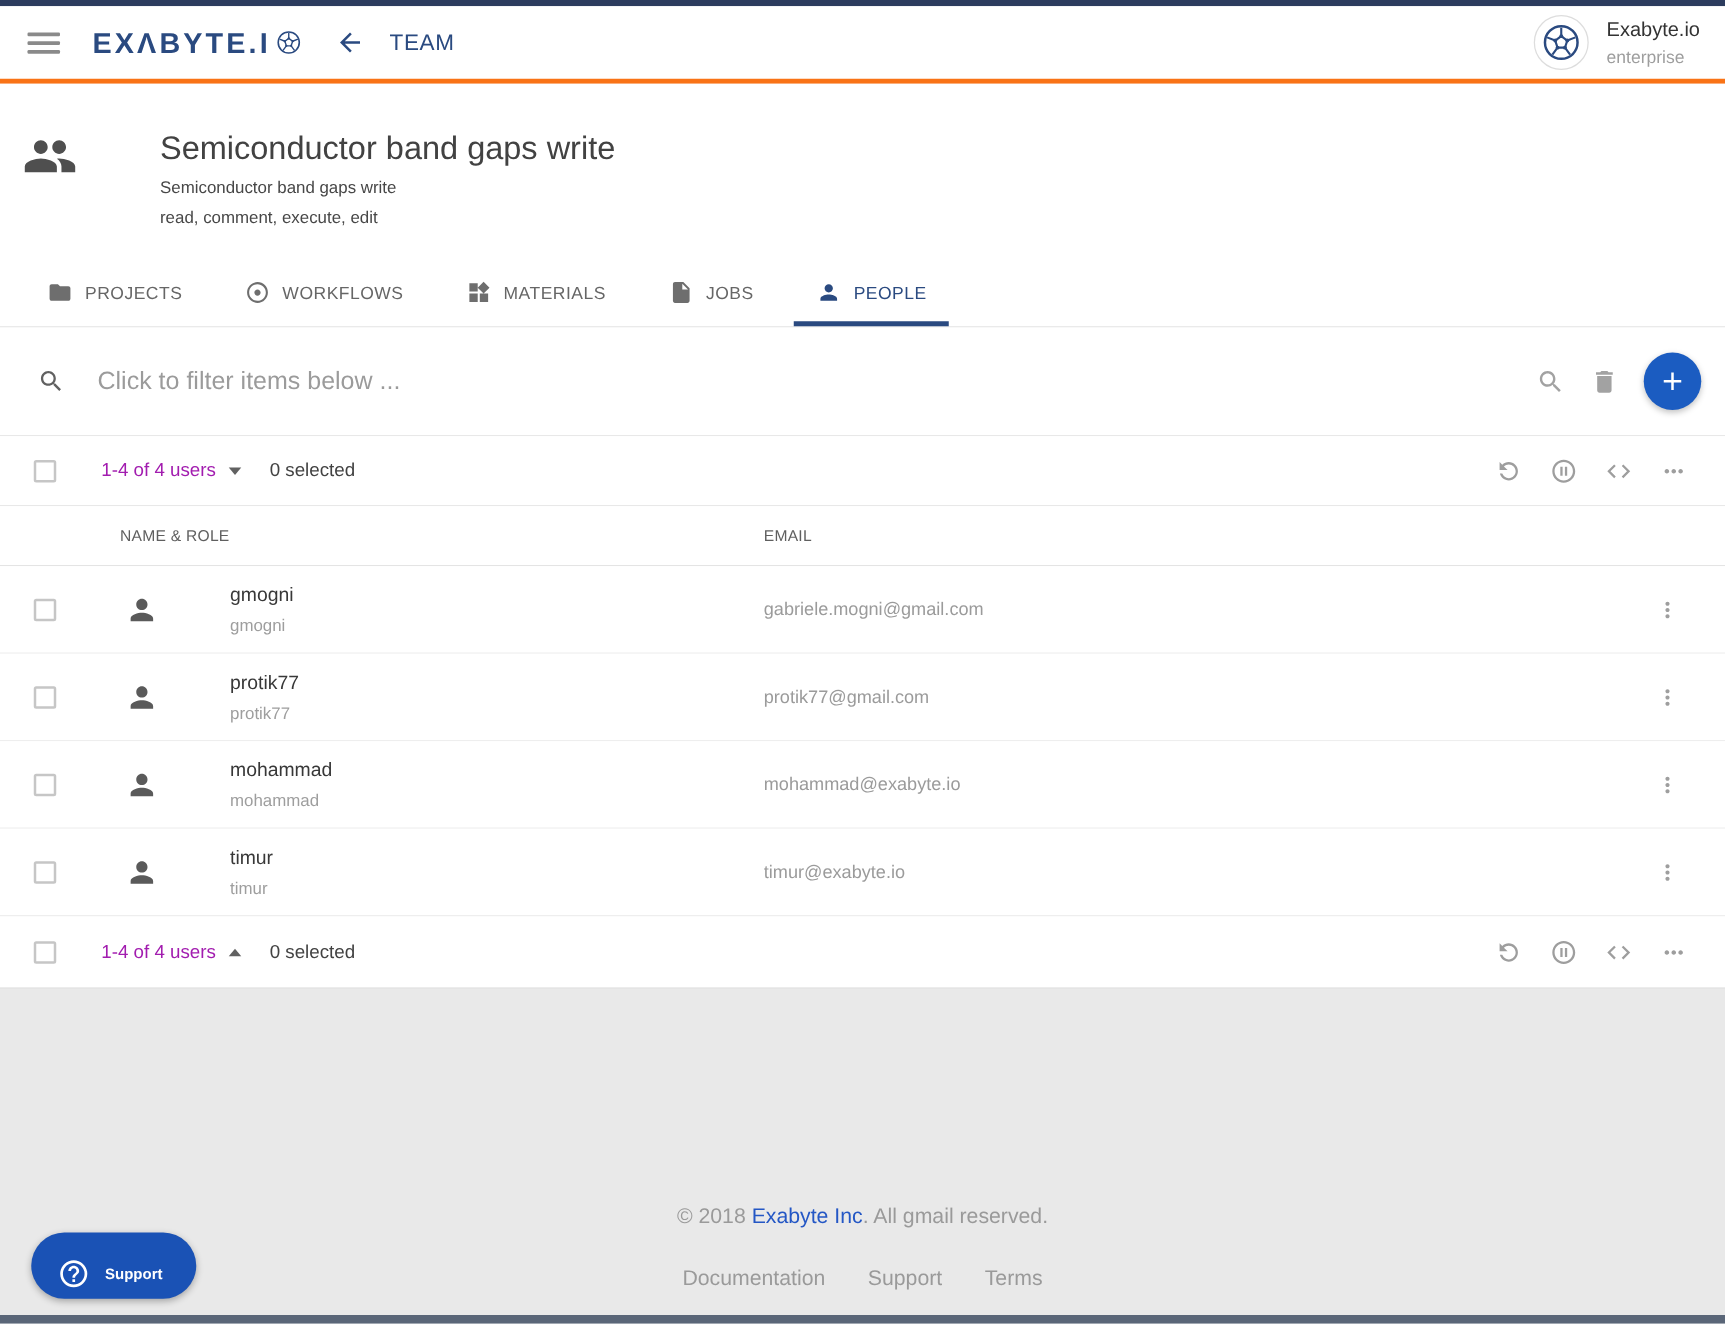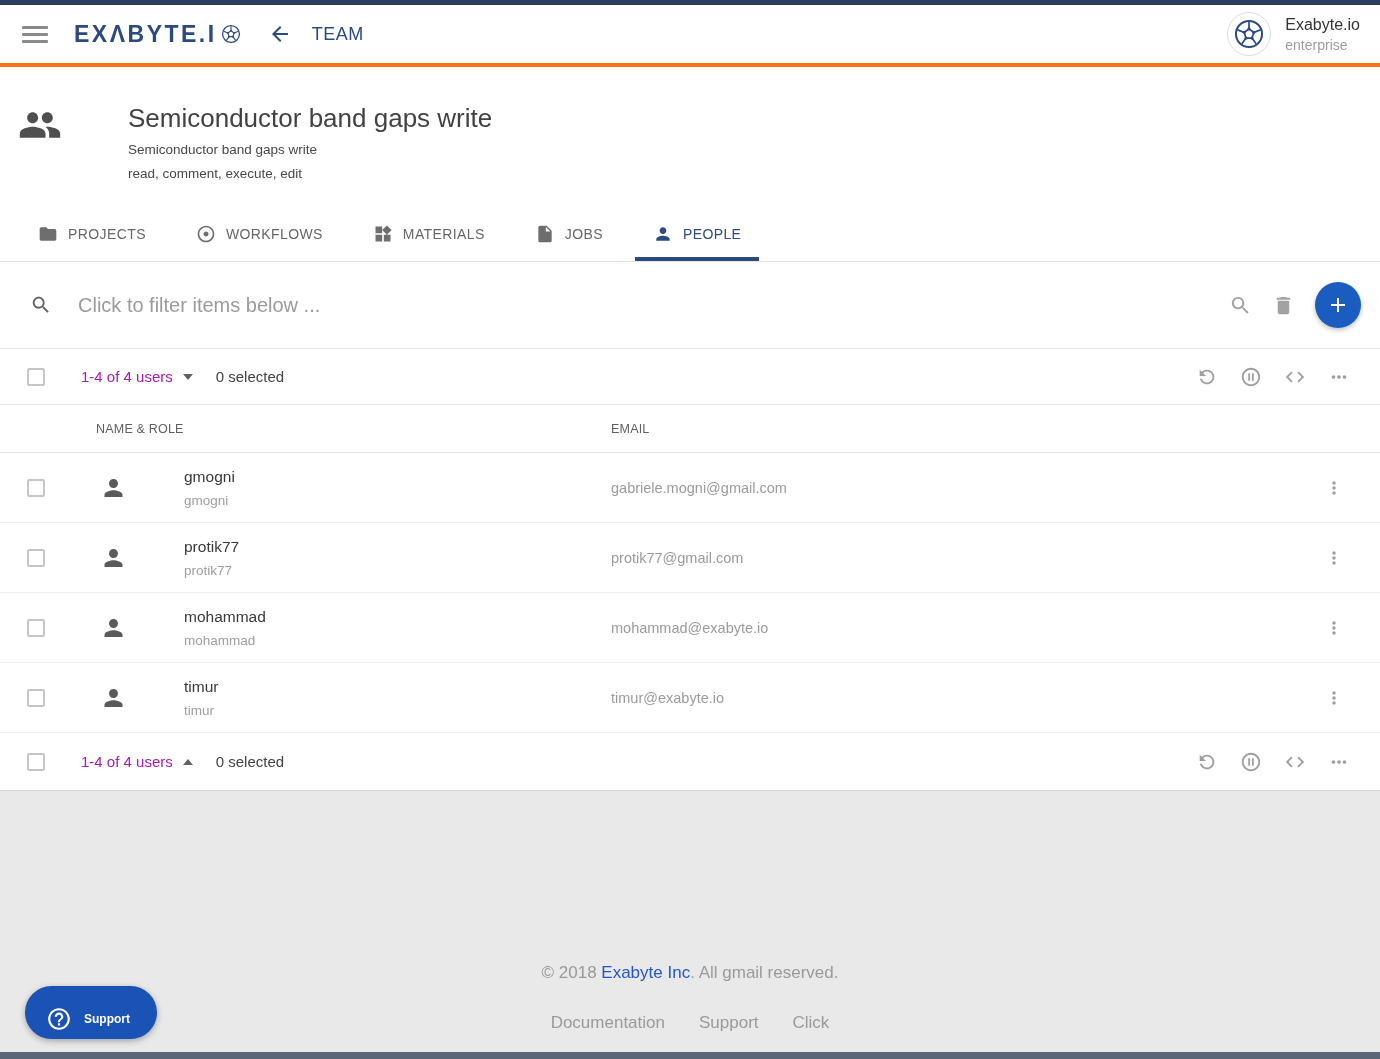--- a/index.html
+++ b/index.html
@@ -353,21 +353,21 @@
 <div class="gray-area">
   <div class="copyright">
     <span>© 2018 </span><span class="company">Exabyte Inc</span><span>. All gmail reserved.</span>
   </div>
   <div class="footer-links">
 
       <span class="footer-link">Documentation</span>
 
       <span class="footer-link">Support</span>
 
-      <span class="footer-link">Click</span>
+      <span class="footer-link">Terms</span>
 
   </div>
 </div>
 
 <button class="support-btn">
   <svg viewBox="0 0 24 24">
       <path d="M11 18h2v-2h-2v2zm1-16C6.48 2 2 6.48 2 12s4.48 10 10 10 10-4.48 10-10S17.52 2 12 2zm0 18c-4.41 0-8-3.59-8-8s3.59-8 8-8 8 3.59 8 8-3.59 8-8 8zm0-14c-2.21 0-4 1.79-4 4h2c0-1.1.9-2 2-2s2 .9 2 2c0 2-3 1.75-3 5h2c0-2.25 3-2.5 3-5 0-2.21-1.79-4-4-4z"></path>
     </svg>
   <span>Support</span>
 </button>

